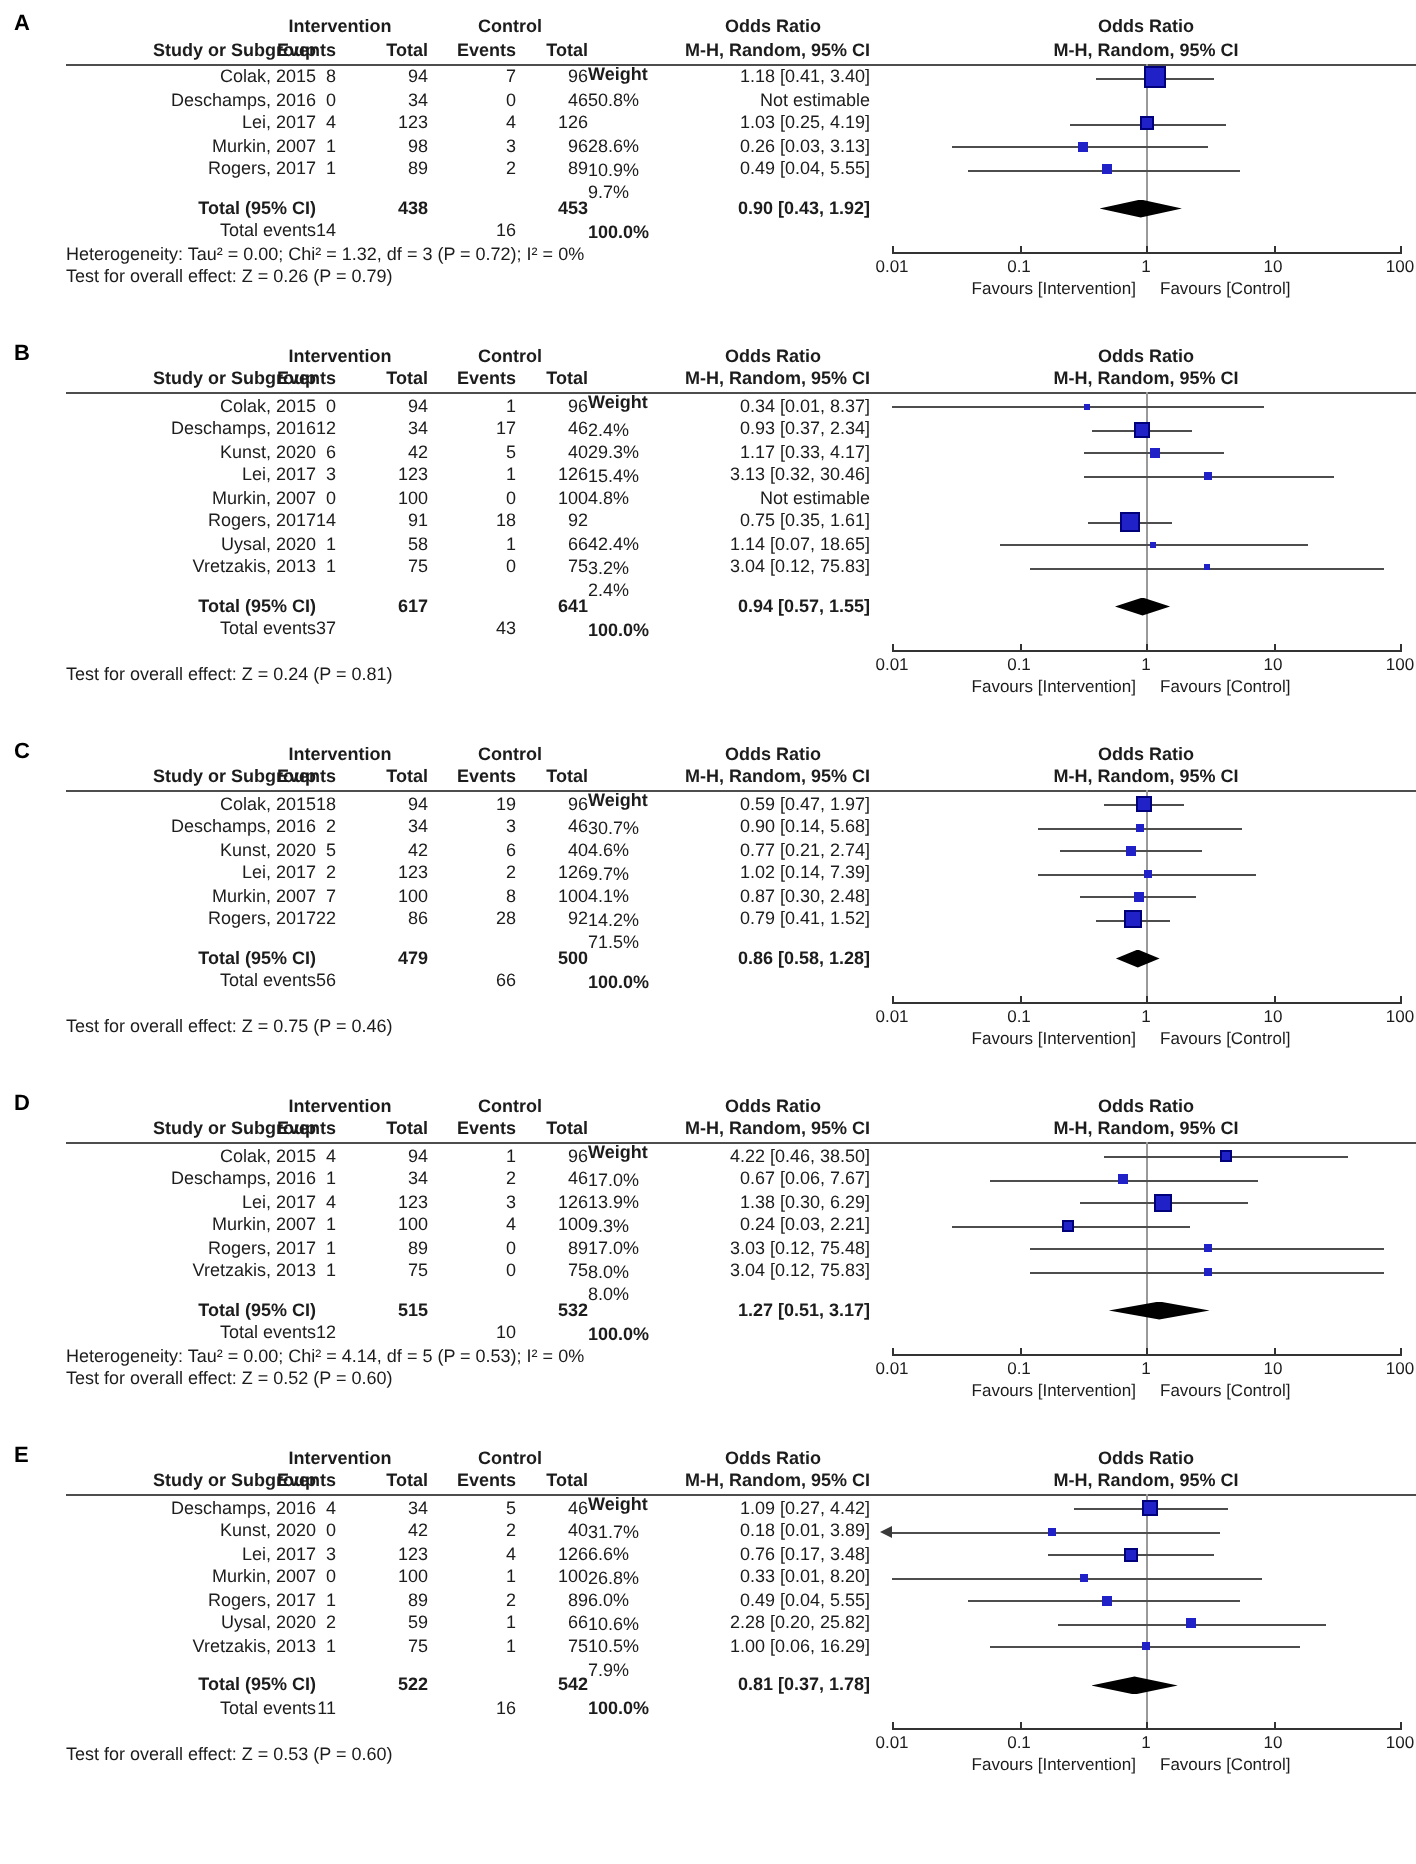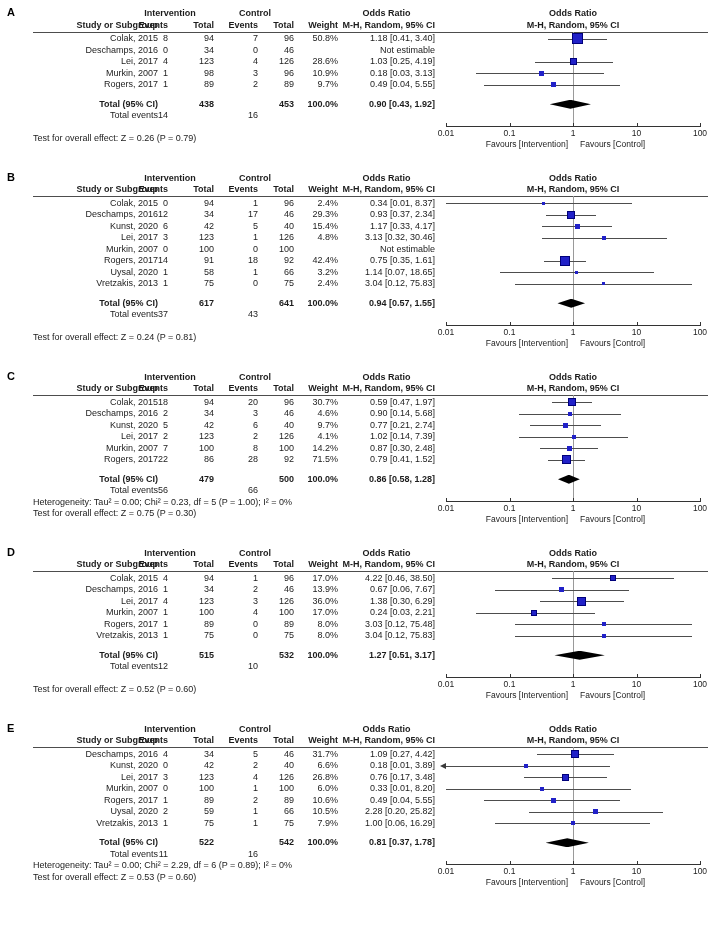--- a/index.html
+++ b/index.html
@@ -7,21 +7,21 @@
   #figure-root{position:relative;width:708px;padding-top:6px;}
   .panel{position:relative;width:708px;}
   .panel-letter{position:absolute;left:7px;top:0;font-weight:bold;font-size:11px;color:#000;}
   .hrow{position:absolute;left:0;width:708px;height:11.5px;font-size:9px;line-height:11.5px;white-space:nowrap;}
   .cell{position:absolute;top:0;height:11.5px;line-height:11.5px;font-size:9px;white-space:nowrap;overflow:visible;}
   .c-study{left:33px;width:125px;text-align:right;}
   .c-ev1{left:126px;width:42px;text-align:right;}
   .c-tot1{left:172px;width:42px;text-align:right;}
   .c-ev2{left:216px;width:42px;text-align:right;}
   .c-tot2{left:252px;width:42px;text-align:right;}
-  .c-wt{left:294px;width:44px;text-align:right;}
+  .c-wt{left:294px;width:44px;margin-top:12px;}
   .c-ci{left:338px;width:97px;text-align:right;}
   .g-int{left:126px;width:88px;text-align:center;}
   .g-ctl{left:216px;width:78px;text-align:center;}
   .g-or{left:338px;width:97px;text-align:center;}
   .bold{font-weight:bold;}
   .underline{position:absolute;left:33px;width:675px;height:1px;background:#4d4d4d;}
   .footnote{position:absolute;left:33px;font-size:9px;line-height:11.5px;white-space:nowrap;}
   .plot{position:absolute;left:440px;top:0;width:268px;}
   .vline{position:absolute;width:1px;background:#9a9a9a;}
   .ciline{position:absolute;height:1px;background:#4d4d4d;}
@@ -82,21 +82,21 @@
         <div class="cell c-wt">28.6%</div>
         <div class="cell c-ci">1.03 [0.25, 4.19]</div>
       </div>
       <div class="hrow" style="top: 61.5px;">
         <div class="cell c-study">Murkin, 2007</div>
         <div class="cell c-ev1">1</div>
         <div class="cell c-tot1">98</div>
         <div class="cell c-ev2">3</div>
         <div class="cell c-tot2">96</div>
         <div class="cell c-wt">10.9%</div>
-        <div class="cell c-ci">0.18 [0.03, 3.13]</div>
+        <div class="cell c-ci">0.26 [0.03, 3.13]</div>
       </div>
       <div class="hrow" style="top: 73px;">
         <div class="cell c-study">Rogers, 2017</div>
         <div class="cell c-ev1">1</div>
         <div class="cell c-tot1">89</div>
         <div class="cell c-ev2">2</div>
         <div class="cell c-tot2">89</div>
         <div class="cell c-wt">9.7%</div>
         <div class="cell c-ci">0.49 [0.04, 5.55]</div>
       </div>
@@ -105,20 +105,21 @@
         <div class="cell c-tot1">438</div>
         <div class="cell c-tot2">453</div>
         <div class="cell c-wt">100.0%</div>
         <div class="cell c-ci">0.90 [0.43, 1.92]</div>
       </div>
       <div class="hrow" style="top: 104px;">
         <div class="cell c-study">Total events</div>
         <div class="cell c-ev1">14</div>
         <div class="cell c-ev2">16</div>
       </div>
+      <div class="footnote" style="top: 115.5px;">Heterogeneity: Tau² = 0.00; Chi² = 1.32, df = 3 (P = 0.72); I² = 0%</div>
       <div class="footnote" style="top: 127px;">Test for overall effect: Z = 0.26 (P = 0.79)</div>
       <div class="plot" style="height: 164.5px;">
         <div class="plot-head" style="left: 133px; top: 2px;">Odds Ratio</div>
         <div class="plot-head" style="left: 133px; top: 13.5px;">M-H, Random, 95% CI</div>
         <div class="vline" style="left: 133px; top: 25.5px; height: 94px; background: rgb(154, 154, 154);"></div>
         <div class="ciline" style="left: 108.412px; width: 58.3371px; top: 32.75px; background: rgb(77, 77, 77);"></div>
         <div class="marker" style="left: 132.065px; top: 27.25px; width: 11px; height: 11px; background: rgb(33, 33, 200); border-color: rgb(0, 0, 122); border-width: 1px;"></div>
         <div class="ciline" style="left: 94.7692px; width: 77.7414px; top: 55.75px; background: rgb(77, 77, 77);"></div>
         <div class="marker" style="left: 130.315px; top: 52.25px; width: 7px; height: 7px; background: rgb(33, 33, 200); border-color: rgb(0, 0, 122); border-width: 1px;"></div>
         <div class="ciline" style="left: 36.2972px; width: 128.17px; top: 67.25px; background: rgb(77, 77, 77);"></div>
@@ -291,21 +292,21 @@
         <div class="cell c-ev2">Events</div>
         <div class="cell c-tot2">Total</div>
         <div class="cell c-wt">Weight</div>
         <div class="cell c-ci">M-H, Random, 95% CI</div>
       </div>
       <div class="underline" style="top: 25.5px;"></div>
       <div class="hrow" style="top: 27px;">
         <div class="cell c-study">Colak, 2015</div>
         <div class="cell c-ev1">18</div>
         <div class="cell c-tot1">94</div>
-        <div class="cell c-ev2">20</div>
+        <div class="cell c-ev2">19</div>
         <div class="cell c-tot2">96</div>
         <div class="cell c-wt">30.7%</div>
         <div class="cell c-ci">0.59 [0.47, 1.97]</div>
       </div>
       <div class="hrow" style="top: 38.5px;">
         <div class="cell c-study">Deschamps, 2016</div>
         <div class="cell c-ev1">2</div>
         <div class="cell c-tot1">34</div>
         <div class="cell c-ev2">3</div>
         <div class="cell c-tot2">46</div>
@@ -353,22 +354,21 @@
         <div class="cell c-tot1">479</div>
         <div class="cell c-tot2">500</div>
         <div class="cell c-wt">100.0%</div>
         <div class="cell c-ci">0.86 [0.58, 1.28]</div>
       </div>
       <div class="hrow" style="top: 115.5px;">
         <div class="cell c-study">Total events</div>
         <div class="cell c-ev1">56</div>
         <div class="cell c-ev2">66</div>
       </div>
-      <div class="footnote" style="top: 127px;">Heterogeneity: Tau² = 0.00; Chi² = 0.23, df = 5 (P = 1.00); I² = 0%</div>
-      <div class="footnote" style="top: 138.5px;">Test for overall effect: Z = 0.75 (P = 0.30)</div>
+      <div class="footnote" style="top: 138.5px;">Test for overall effect: Z = 0.75 (P = 0.46)</div>
       <div class="plot" style="height: 176px;">
         <div class="plot-head" style="left: 133px; top: 2px;">Odds Ratio</div>
         <div class="plot-head" style="left: 133px; top: 13.5px;">M-H, Random, 95% CI</div>
         <div class="vline" style="left: 133px; top: 25.5px; height: 105.5px; background: rgb(154, 154, 154);"></div>
         <div class="ciline" style="left: 112.178px; width: 39.5204px; top: 32.75px; background: rgb(77, 77, 77);"></div>
         <div class="marker" style="left: 127.874px; top: 28.75px; width: 8px; height: 8px; background: rgb(33, 33, 200); border-color: rgb(0, 0, 122); border-width: 1px;"></div>
         <div class="ciline" style="left: 78.7791px; width: 102.122px; top: 44.25px; background: rgb(77, 77, 77);"></div>
         <div class="marker" style="left: 128.094px; top: 42.25px; width: 4px; height: 4px; background: rgb(33, 33, 200); border-color: rgb(0, 0, 122); border-width: 0px;"></div>
         <div class="ciline" style="left: 89.9609px; width: 70.8362px; top: 55.75px; background: rgb(77, 77, 77);"></div>
         <div class="marker" style="left: 123.292px; top: 53.25px; width: 5px; height: 5px; background: rgb(33, 33, 200); border-color: rgb(0, 0, 122); border-width: 0px;"></div>
@@ -428,21 +428,21 @@
         <div class="cell c-tot2">46</div>
         <div class="cell c-wt">13.9%</div>
         <div class="cell c-ci">0.67 [0.06, 7.67]</div>
       </div>
       <div class="hrow" style="top: 50px;">
         <div class="cell c-study">Lei, 2017</div>
         <div class="cell c-ev1">4</div>
         <div class="cell c-tot1">123</div>
         <div class="cell c-ev2">3</div>
         <div class="cell c-tot2">126</div>
-        <div class="cell c-wt">36.0%</div>
+        <div class="cell c-wt">9.3%</div>
         <div class="cell c-ci">1.38 [0.30, 6.29]</div>
       </div>
       <div class="hrow" style="top: 61.5px;">
         <div class="cell c-study">Murkin, 2007</div>
         <div class="cell c-ev1">1</div>
         <div class="cell c-tot1">100</div>
         <div class="cell c-ev2">4</div>
         <div class="cell c-tot2">100</div>
         <div class="cell c-wt">17.0%</div>
         <div class="cell c-ci">0.24 [0.03, 2.21]</div>
@@ -470,20 +470,21 @@
         <div class="cell c-tot1">515</div>
         <div class="cell c-tot2">532</div>
         <div class="cell c-wt">100.0%</div>
         <div class="cell c-ci">1.27 [0.51, 3.17]</div>
       </div>
       <div class="hrow" style="top: 115.5px;">
         <div class="cell c-study">Total events</div>
         <div class="cell c-ev1">12</div>
         <div class="cell c-ev2">10</div>
       </div>
+      <div class="footnote" style="top: 127px;">Heterogeneity: Tau² = 0.00; Chi² = 4.14, df = 5 (P = 0.53); I² = 0%</div>
       <div class="footnote" style="top: 138.5px;">Test for overall effect: Z = 0.52 (P = 0.60)</div>
       <div class="plot" style="height: 176px;">
         <div class="plot-head" style="left: 133px; top: 2px;">Odds Ratio</div>
         <div class="plot-head" style="left: 133px; top: 13.5px;">M-H, Random, 95% CI</div>
         <div class="vline" style="left: 133px; top: 25.5px; height: 105.5px; background: rgb(154, 154, 154);"></div>
         <div class="ciline" style="left: 111.585px; width: 122.092px; top: 32.75px; background: rgb(77, 77, 77);"></div>
         <div class="marker" style="left: 169.707px; top: 29.75px; width: 6px; height: 6px; background: rgb(33, 33, 200); border-color: rgb(0, 0, 122); border-width: 1px;"></div>
         <div class="ciline" style="left: 55.4126px; width: 133.772px; top: 44.25px; background: rgb(77, 77, 77);"></div>
         <div class="marker" style="left: 119.456px; top: 41.75px; width: 5px; height: 5px; background: rgb(33, 33, 200); border-color: rgb(0, 0, 122); border-width: 0px;"></div>
         <div class="ciline" style="left: 99.7972px; width: 83.9171px; top: 55.75px; background: rgb(77, 77, 77);"></div>
@@ -595,21 +596,20 @@
         <div class="cell c-tot1">522</div>
         <div class="cell c-tot2">542</div>
         <div class="cell c-wt">100.0%</div>
         <div class="cell c-ci">0.81 [0.37, 1.78]</div>
       </div>
       <div class="hrow" style="top: 127px;">
         <div class="cell c-study">Total events</div>
         <div class="cell c-ev1">11</div>
         <div class="cell c-ev2">16</div>
       </div>
-      <div class="footnote" style="top: 138.5px;">Heterogeneity: Tau² = 0.00; Chi² = 2.29, df = 6 (P = 0.89); I² = 0%</div>
       <div class="footnote" style="top: 150px;">Test for overall effect: Z = 0.53 (P = 0.60)</div>
       <div class="plot" style="height: 187.5px;">
         <div class="plot-head" style="left: 133px; top: 2px;">Odds Ratio</div>
         <div class="plot-head" style="left: 133px; top: 13.5px;">M-H, Random, 95% CI</div>
         <div class="vline" style="left: 133px; top: 25.5px; height: 117px; background: rgb(154, 154, 154);"></div>
         <div class="ciline" style="left: 96.8916px; width: 77.0927px; top: 32.75px; background: rgb(77, 77, 77);"></div>
         <div class="marker" style="left: 131.377px; top: 28.75px; width: 8px; height: 8px; background: rgb(33, 33, 200); border-color: rgb(0, 0, 122); border-width: 1px;"></div>
         <div class="ciline" style="left: 6px; width: 164.462px; top: 44.25px; background: rgb(77, 77, 77);"></div>
         <div class="arrow-left" style="left: 0px; top: 41.75px;"></div>
         <div class="marker" style="left: 83.7098px; top: 42.25px; width: 4px; height: 4px; background: rgb(33, 33, 200); border-color: rgb(0, 0, 122); border-width: 0px;"></div>

